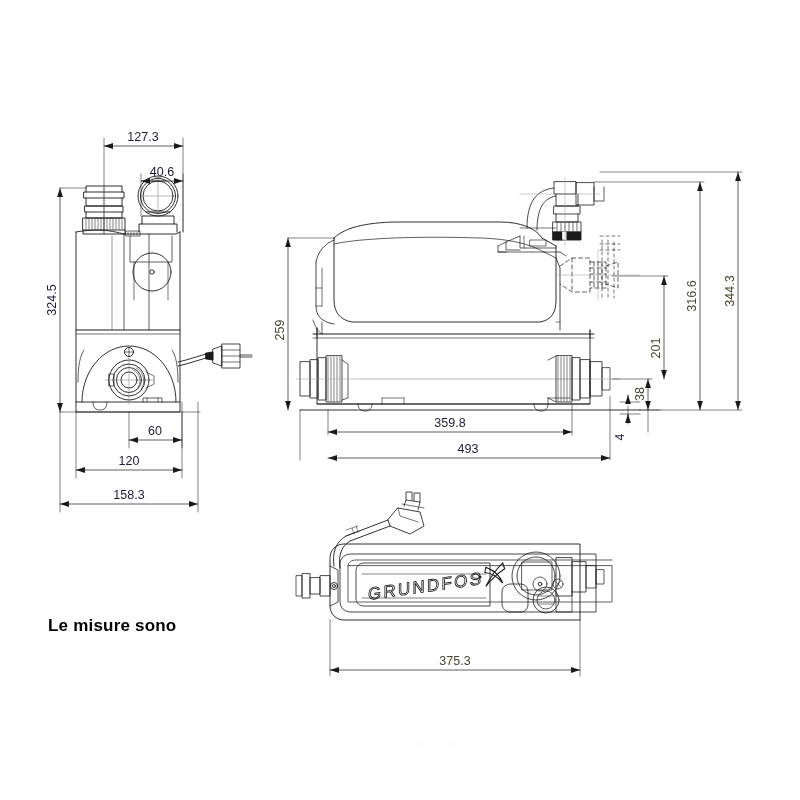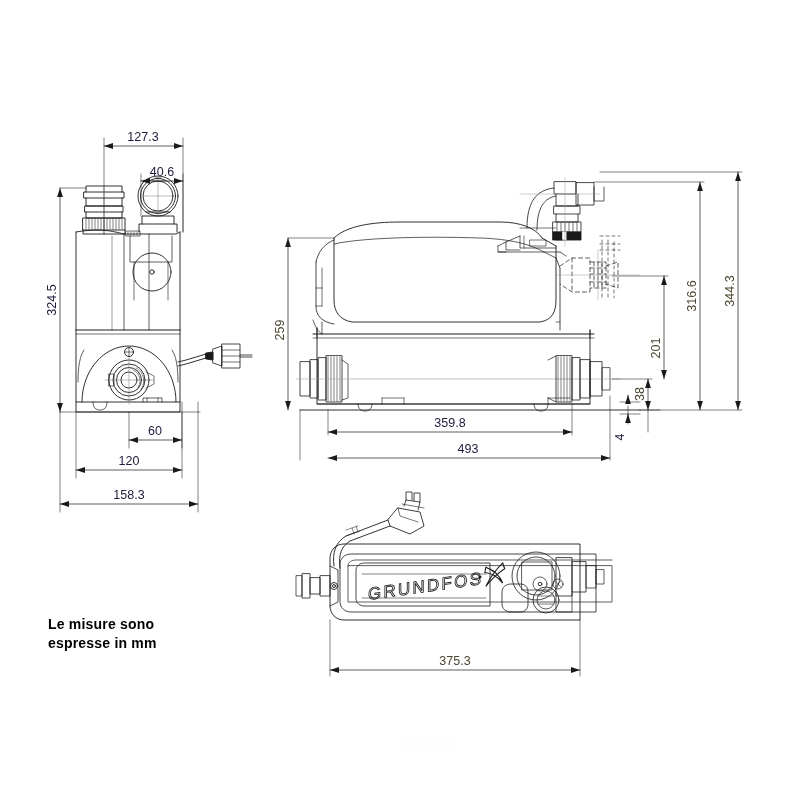--- a/index.html
+++ b/index.html
@@ -21,21 +21,21 @@
     top: 0;
     width: 800px;
     height: 800px;
   }
   .note {
     position: absolute;
     left: 48px;
     top: 615px;
     width: 230px;
     font-family: "Liberation Sans", sans-serif;
-    font-size: 14px;
+    font-size: 17px;
     font-weight: bold;
     color: #000000;
     line-height: 1.35;
     letter-spacing: 0.2px;
   }
   .dim-text {
     font-family: "Liberation Sans", sans-serif;
     font-size: 12.5px;
     fill: #1c1c3c;
   }
@@ -394,18 +394,17 @@
       <text class="dim-text-olive" x="660" y="348" text-anchor="middle" transform="rotate(-90 660 348)">201</text>
       <text class="dim-text-olive" x="696" y="296" text-anchor="middle" transform="rotate(-90 696 296)">316.6</text>
       <text class="dim-text-olive" x="734" y="291" text-anchor="middle" transform="rotate(-90 734 291)">344.3</text>
 
       <text class="dim-text-olive" x="455" y="665" text-anchor="middle">375.3</text>
     </g>
   </svg>
 
   <div class="note">
     <div>Le misure sono</div>
-    <div>espresse in mm</div>
   </div>
 
   <div class="watermark">idraulica</div>
 
 </div>
 
 </body></html>

